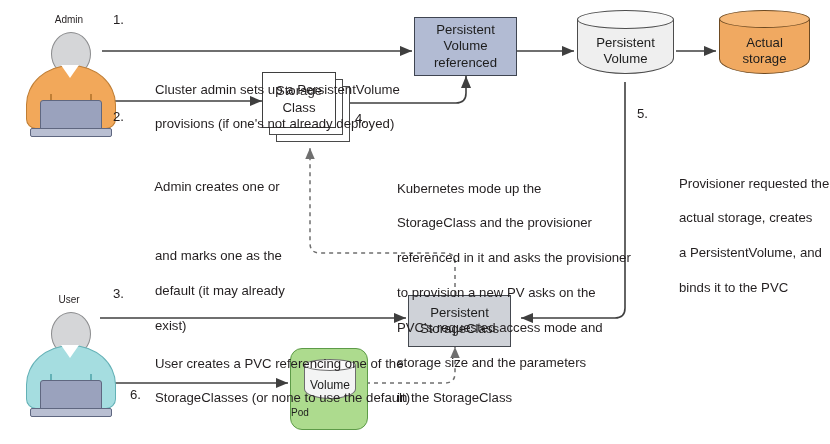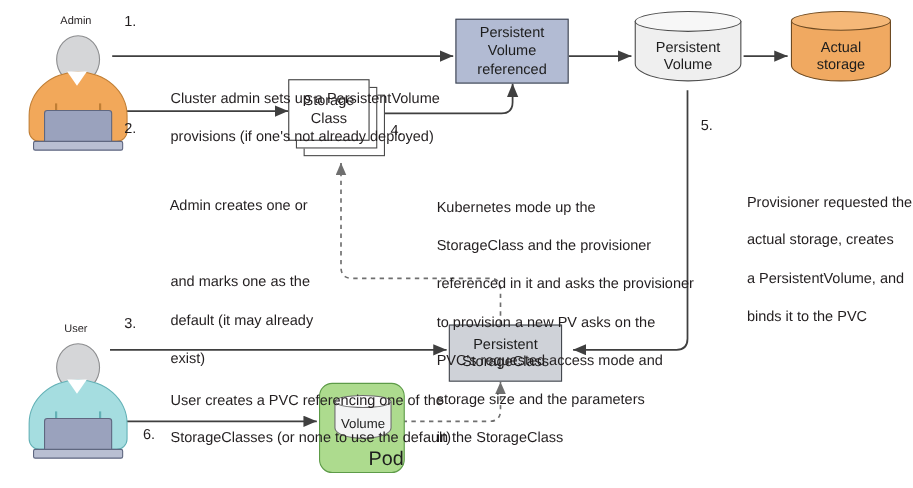--- a/index.html
+++ b/index.html
@@ -38,21 +38,21 @@
 
   .pv-body{background:#efefef;border:1.6px solid #4c4c4c;}
   .pv-top{background:#f7f7f7;border:1.6px solid #4c4c4c;}
   .as-body{background:#f0a961;border:1.6px solid #6d4a22;}
   .as-top{background:#f5b878;border:1.6px solid #6d4a22;}
   .vol-body{background:#f3f4f4;border:1.4px solid #6d6d6d;}
   .vol-top{background:#fbfbfb;border:1.4px solid #6d6d6d;}
 
   
   .pod{position:absolute;background:#addb8e;border:1.6px solid #5d9b48;border-radius:12px;box-sizing:border-box;}
-  .pod-label{position:absolute;width:100%;text-align:right;font-size:18px;color:#1d1d1d;}
+  .pod-label{position:absolute;width:100%;text-align:left;font-size:10px;color:#1d1d1d;}
 
   
   .person{position:absolute;}
   .head{position:absolute;border-radius:50%;background:#d5d6d8;border:1.6px solid #8c8d8f;}
   .torso{position:absolute;border-radius:50% 50% 10px 10px / 62% 62% 10px 10px;}
   .admin-torso{background:#f2a85a;border:1.6px solid #c07e34;}
   .user-torso{background:#a5dde0;border:1.6px solid #63b1b6;}
   .collar{position:absolute;width:0;height:0;border-left:9px solid transparent;
           border-right:9px solid transparent;border-top:13px solid #ffffff;}
   .laptop-screen{position:absolute;background:#9aa2bd;border:1.7px solid #5f6780;border-radius:3px 3px 0 0;}

